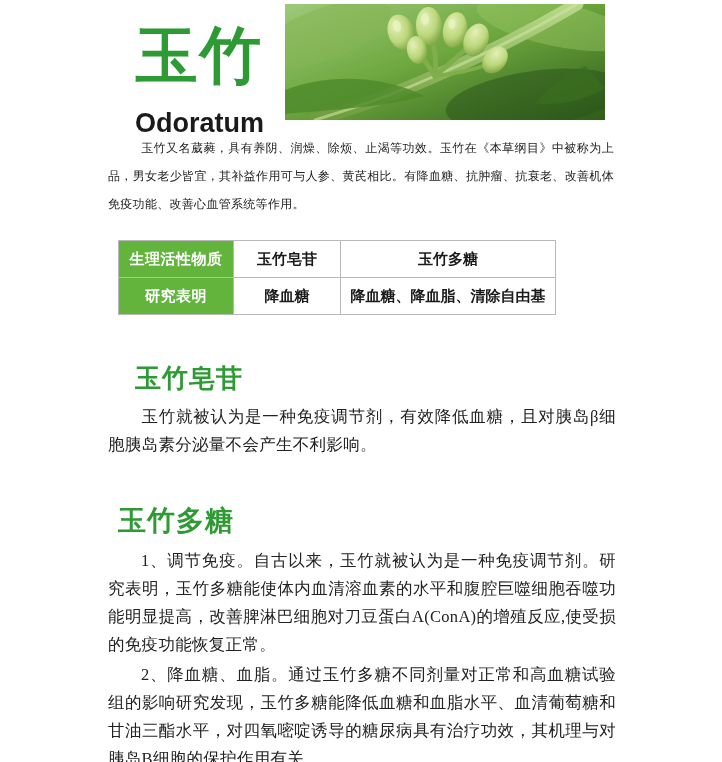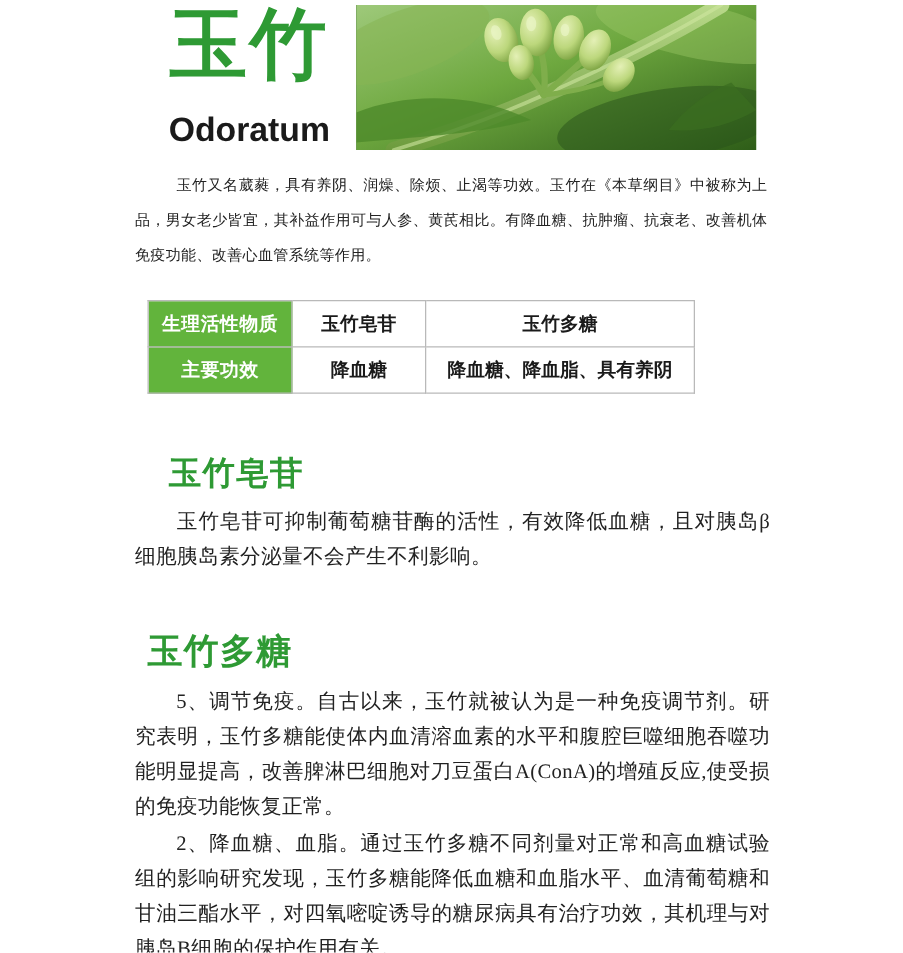--- a/index.html
+++ b/index.html
@@ -21,21 +21,21 @@
   }
 
   
   .header {
     position: relative;
     height: 128px;
   }
   .title-block {
     position: absolute;
     left: 112px;
-    top: 2px;
+    top: 21px;
     width: 175px;
     text-align: center;
   }
   .title-cn {
     font-family: "Liberation Sans", "DejaVu Sans", sans-serif;
     font-weight: bold;
     font-size: 62px;
     line-height: 70px;
     color: #2e9a34;
     letter-spacing: 2px;
@@ -212,28 +212,28 @@
 
   <div class="table-wrap">
     <table class="props">
       <tbody>
         <tr class="row-head">
           <td class="head">生理活性物质</td>
           <td class="col2">玉竹皂苷</td>
           <td class="col3">玉竹多糖</td>
         </tr>
         <tr>
-          <td class="head">主要功效</td>
+          <td class="head">研究表明</td>
           <td class="col2">降血糖</td>
-          <td class="col3">降血糖、降血脂、具有养阴</td>
+          <td class="col3">降血糖、降血脂、清除自由基</td>
         </tr>
       </tbody>
     </table>
   </div>
 
   <div class="section-title sec1">玉竹皂苷</div>
-  <div class="body-text"><span class="indent"></span><span>玉竹皂苷可抑制葡萄糖苷酶的活性，有效降低血糖，且对胰岛β细胞胰岛素分泌量不会产生不利影响。</span></div>
+  <div class="body-text"><span class="indent"></span><span>玉竹就被认为是一种免疫调节剂，有效降低血糖，且对胰岛β细胞胰岛素分泌量不会产生不利影响。</span></div>
 
   <div class="section-title sec2">玉竹多糖</div>
-  <div class="body-text"><span class="indent"></span><span>5、调节免疫。自古以来，玉竹就被认为是一种免疫调节剂。研究表明，玉竹多糖能使体内血清溶血素的水平和腹腔巨噬细胞吞噬功能明显提高，改善脾淋巴细胞对刀豆蛋白A(ConA)的增殖反应,使受损的免疫功能恢复正常。</span></div>
+  <div class="body-text"><span class="indent"></span><span>1、调节免疫。自古以来，玉竹就被认为是一种免疫调节剂。研究表明，玉竹多糖能使体内血清溶血素的水平和腹腔巨噬细胞吞噬功能明显提高，改善脾淋巴细胞对刀豆蛋白A(ConA)的增殖反应,使受损的免疫功能恢复正常。</span></div>
   <div class="body-text p-gap"><span class="indent"></span><span>2、降血糖、血脂。通过玉竹多糖不同剂量对正常和高血糖试验组的影响研究发现，玉竹多糖能降低血糖和血脂水平、血清葡萄糖和甘油三酯水平，对四氧嘧啶诱导的糖尿病具有治疗功效，其机理与对胰岛B细胞的保护作用有关。</span></div>
 
 </div>
 
 </body></html>

